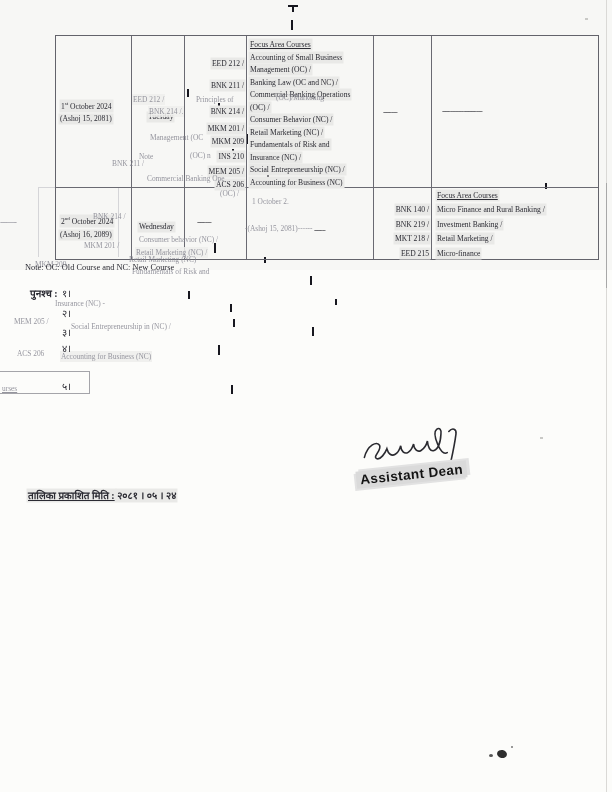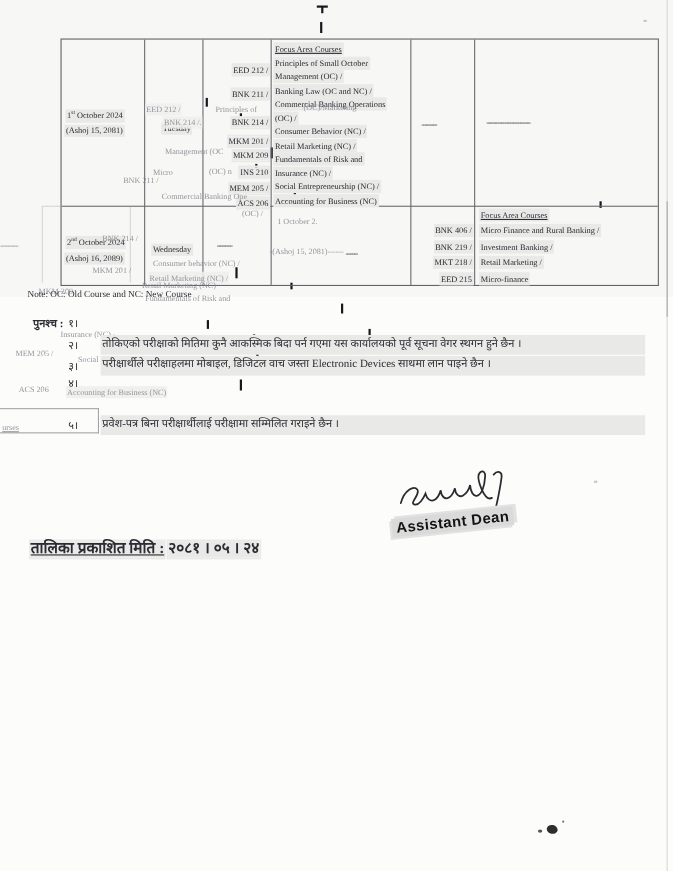--- a/index.html
+++ b/index.html
@@ -32,21 +32,21 @@
   .np{font-size:10px;}
   .npb{font-weight:bold;text-decoration:underline;}
   .noteNum{position:absolute;left:62px;font-size:10px;}
   .noteTxt{position:absolute;left:93px;width:492px;font-size:10px;line-height:1.45;}
   
   .sig{position:absolute;left:358px;top:424px;transform:rotate(-4deg);}
   .dean{position:absolute;left:356px;top:466px;transform:rotate(-6deg);
         font-family:"Liberation Sans",sans-serif;font-weight:bold;font-size:13.5px;
         color:#141414;letter-spacing:.4px;background:#dadada;box-shadow:3px -2px 0 #e2e2e2,-2px 2px 0 #e2e2e2;
         padding:1px 4px;}
-  .pub{position:absolute;left:28px;top:488px;font-size:14px;font-weight:bold;}
+  .pub{position:absolute;left:28px;top:488px;font-size:10px;font-weight:bold;}
   .edge{position:absolute;top:0;left:606px;width:1px;height:792px;background:#dad9d6;}
   .edge2{position:absolute;top:183px;left:606px;width:1px;height:105px;background:#a8a8a8;}
   .cornerbox{position:absolute;left:-1px;top:371px;width:90px;height:21px;
              border:1px solid #8f8f95;border-left:none;opacity:.8;}
   .smudge{position:absolute;border-radius:50%;}
 </style>
 </head>
 <body>
 
 <div class="page">
@@ -89,21 +89,21 @@
     <div class="code" style="top:23px;"><span class="hl">EED 212 /</span></div>
     <div class="code" style="top:45px;"><span class="hl">BNK 211 /</span></div>
     <div class="code" style="top:71px;"><span class="hl">BNK 214 /</span></div>
     <div class="code" style="top:88px;"><span class="hl">MKM 201 /</span></div>
     <div class="code" style="top:101px;"><span class="hl">MKM 209</span></div>
     <div class="code" style="top:116px;"><span class="hl">INS 210</span></div>
     <div class="code" style="top:131px;"><span class="hl">MEM 205 /</span></div>
     <div class="code" style="top:144px;"><span class="hl">ACS 206</span></div>
 
     <div class="crs u hl" style="top:4px;">Focus Area Courses</div>
-    <div class="crs hl" style="top:16.5px;">Principles of Small October</div>
+    <div class="crs hl" style="top:16.5px;">Accounting of Small Business</div>
     <div class="crs hl" style="top:29px;">Management (OC) /</div>
     <div class="crs hl" style="top:41.5px;">Banking Law (OC and NC) /</div>
     <div class="crs hl" style="top:54px;">Commercial Banking Operations</div>
     <div class="crs hl" style="top:66.5px;">(OC) /</div>
     <div class="crs hl" style="top:79px;">Consumer Behavior (NC) /</div>
     <div class="crs hl" style="top:91.5px;">Retail Marketing (NC) /</div>
     <div class="crs hl" style="top:104px;">Fundamentals of Risk and</div>
     <div class="crs hl" style="top:116.5px;">Insurance (NC) /</div>
     <div class="crs hl" style="top:129px;">Social Entrepreneurship (NC) /</div>
     <div class="crs hl" style="top:141.5px;">Accounting for Business (NC)</div>
@@ -113,42 +113,42 @@
 
     <div class="cellTxt nw hl" style="left:5px;top:180px;">
       <span>2</span><sup style="font-size:5px;">nd</sup><span> October 2024</span>
     </div>
     <div class="cellTxt nw hl" style="left:4px;top:195px;">(Ashoj 16, 2089)</div>
     <div class="cellTxt nw hl" style="left:83px;top:187px;">Wednesday</div>
 
     <div class="cellTxt nw" style="left:141px;top:183px;letter-spacing:-1px;color:#3a3a40;">---------</div>
     <div class="cellTxt nw" style="left:258px;top:191px;letter-spacing:-1px;color:#3a3a40;">-------</div>
 
-    <div class="code2" style="top:169px;"><span class="hl">BNK 406 /</span></div>
+    <div class="code2" style="top:169px;"><span class="hl">BNK 140 /</span></div>
     <div class="code2" style="top:183.5px;"><span class="hl">BNK 219 /</span></div>
     <div class="code2" style="top:198px;"><span class="hl">MKT 218 /</span></div>
     <div class="code2" style="top:212.5px;"><span class="hl">EED 215</span></div>
 
     <div class="crs2 u hl" style="top:155px;">Focus Area Courses</div>
     <div class="crs2 hl" style="top:169px;">Micro Finance and Rural Banking /</div>
     <div class="crs2 hl" style="top:183.5px;">Investment Banking  /</div>
     <div class="crs2 hl" style="top:198px;">Retail Marketing /</div>
     <div class="crs2 hl" style="top:212.5px;">Micro-finance</div>
   </div>
 
   <div class="gline" style="left:38px;top:188px;width:1px;height:69px;"></div>
   <div class="gline" style="left:118px;top:188px;width:1px;height:69px;"></div>
   <div class="gline" style="left:38px;top:187px;width:17px;height:1px;"></div>
 
   <div class="g hlg" style="left:133px;top:95px;">EED 212 /</div>
   <div class="g" style="left:196px;top:95px;">Principles of</div>
   <div class="g" style="left:276px;top:93px;">(OC)/Marketing</div>
   <div class="g hlg" style="left:149px;top:107px;">BNK 214 /.</div>
   <div class="g" style="left:150px;top:133px;">Management (OC</div>
-  <div class="g" style="left:139px;top:152px;">Micro</div>
+  <div class="g" style="left:139px;top:152px;">Note</div>
   <div class="g" style="left:190px;top:151px;">(OC) n</div>
   <div class="g" style="left:112px;top:159px;">BNK 211 /</div>
   <div class="g" style="left:147px;top:174px;">Commercial Banking Ope</div>
   <div class="g" style="left:220px;top:189px;">(OC) /</div>
   <div class="g" style="left:252px;top:197px;">1   October 2.</div>
   <div class="g" style="left:93px;top:212px;">BNK 214 /</div>
   <div class="g" style="left:0px;top:218px;letter-spacing:-1px;">-----------</div>
   <div class="g" style="left:245px;top:224px;text-align:right;">-(Ashoj 15, 2081)------</div>
   <div class="g" style="left:139px;top:235px;">Consumer behavior (NC) /</div>
   <div class="g" style="left:84px;top:241px;">MKM 201 /</div>
@@ -163,29 +163,26 @@
   <div class="g hlg" style="left:61px;top:352px;">Accounting for Business (NC)</div>
   <div class="g u" style="left:2px;top:384px;">urses</div>
   <div class="cornerbox"></div>
 
   <div class="noteEn">Note: OC: Old Course and NC: New Course</div>
 
   <div class="abs np nw" style="left:30px;top:286px;font-weight:bold;">पुनश्च :</div>
   <div class="noteNum" style="top:286px;">१।</div>
 
   <div class="noteNum" style="top:306px;">२।</div>
-  <div class="noteTxt hl" style="top:306px;">तोकिएको परीक्षाको मितिमा कुनै आकस्मिक बिदा पर्न गएमा यस कार्यालयको पूर्व सूचना  वेगर स्थगन हुने छैन ।</div>
 
   <div class="noteNum" style="top:325px;">३।</div>
-  <div class="noteTxt hl" style="top:325px;">परीक्षार्थीले परीक्षाहलमा मोबाइल, डिजिटल वाच जस्ता Electronic Devices साथमा लान पाइने छैन ।</div>
 
   <div class="noteNum" style="top:341px;">४।</div>
 
   <div class="noteNum" style="top:379px;">५।</div>
-  <div class="noteTxt hl" style="top:379px;">प्रवेश-पत्र बिना परीक्षार्थीलाई परीक्षामा सम्मिलित गराइने छैन ।</div>
 
   <div class="sig">
     <svg width="110" height="48" viewBox="0 0 110 48">
       <path d="M6,30 C10,18 20,14 22,19 C24,24 14,30 18,32 C22,34 27,27 29,23 C30,28 33,31 37,29 C41,27 42,23 43,21 C43,26 46,30 50,28 C54,26 55,22 56,20 C56,25 59,29 63,27 C67,25 69,21 70,18 C70,24 72,29 76,28 C80,27 83,20 84,12 C85,8 83,5 80,7 C77,9 78,16 80,22 C82,28 85,33 89,31 M92,10 C96,6 100,8 99,13 C98,18 95,30 92,40 C90,45 86,44 87,40" stroke="#2a2a30" stroke-width="1.6" fill="none" stroke-linecap="round"></path>
     </svg>
   </div>
   <div class="dean nw">Assistant Dean</div>
 
   <div class="pub nw">
     <span class="u hl">तालिका प्रकाशित मिति :</span>

